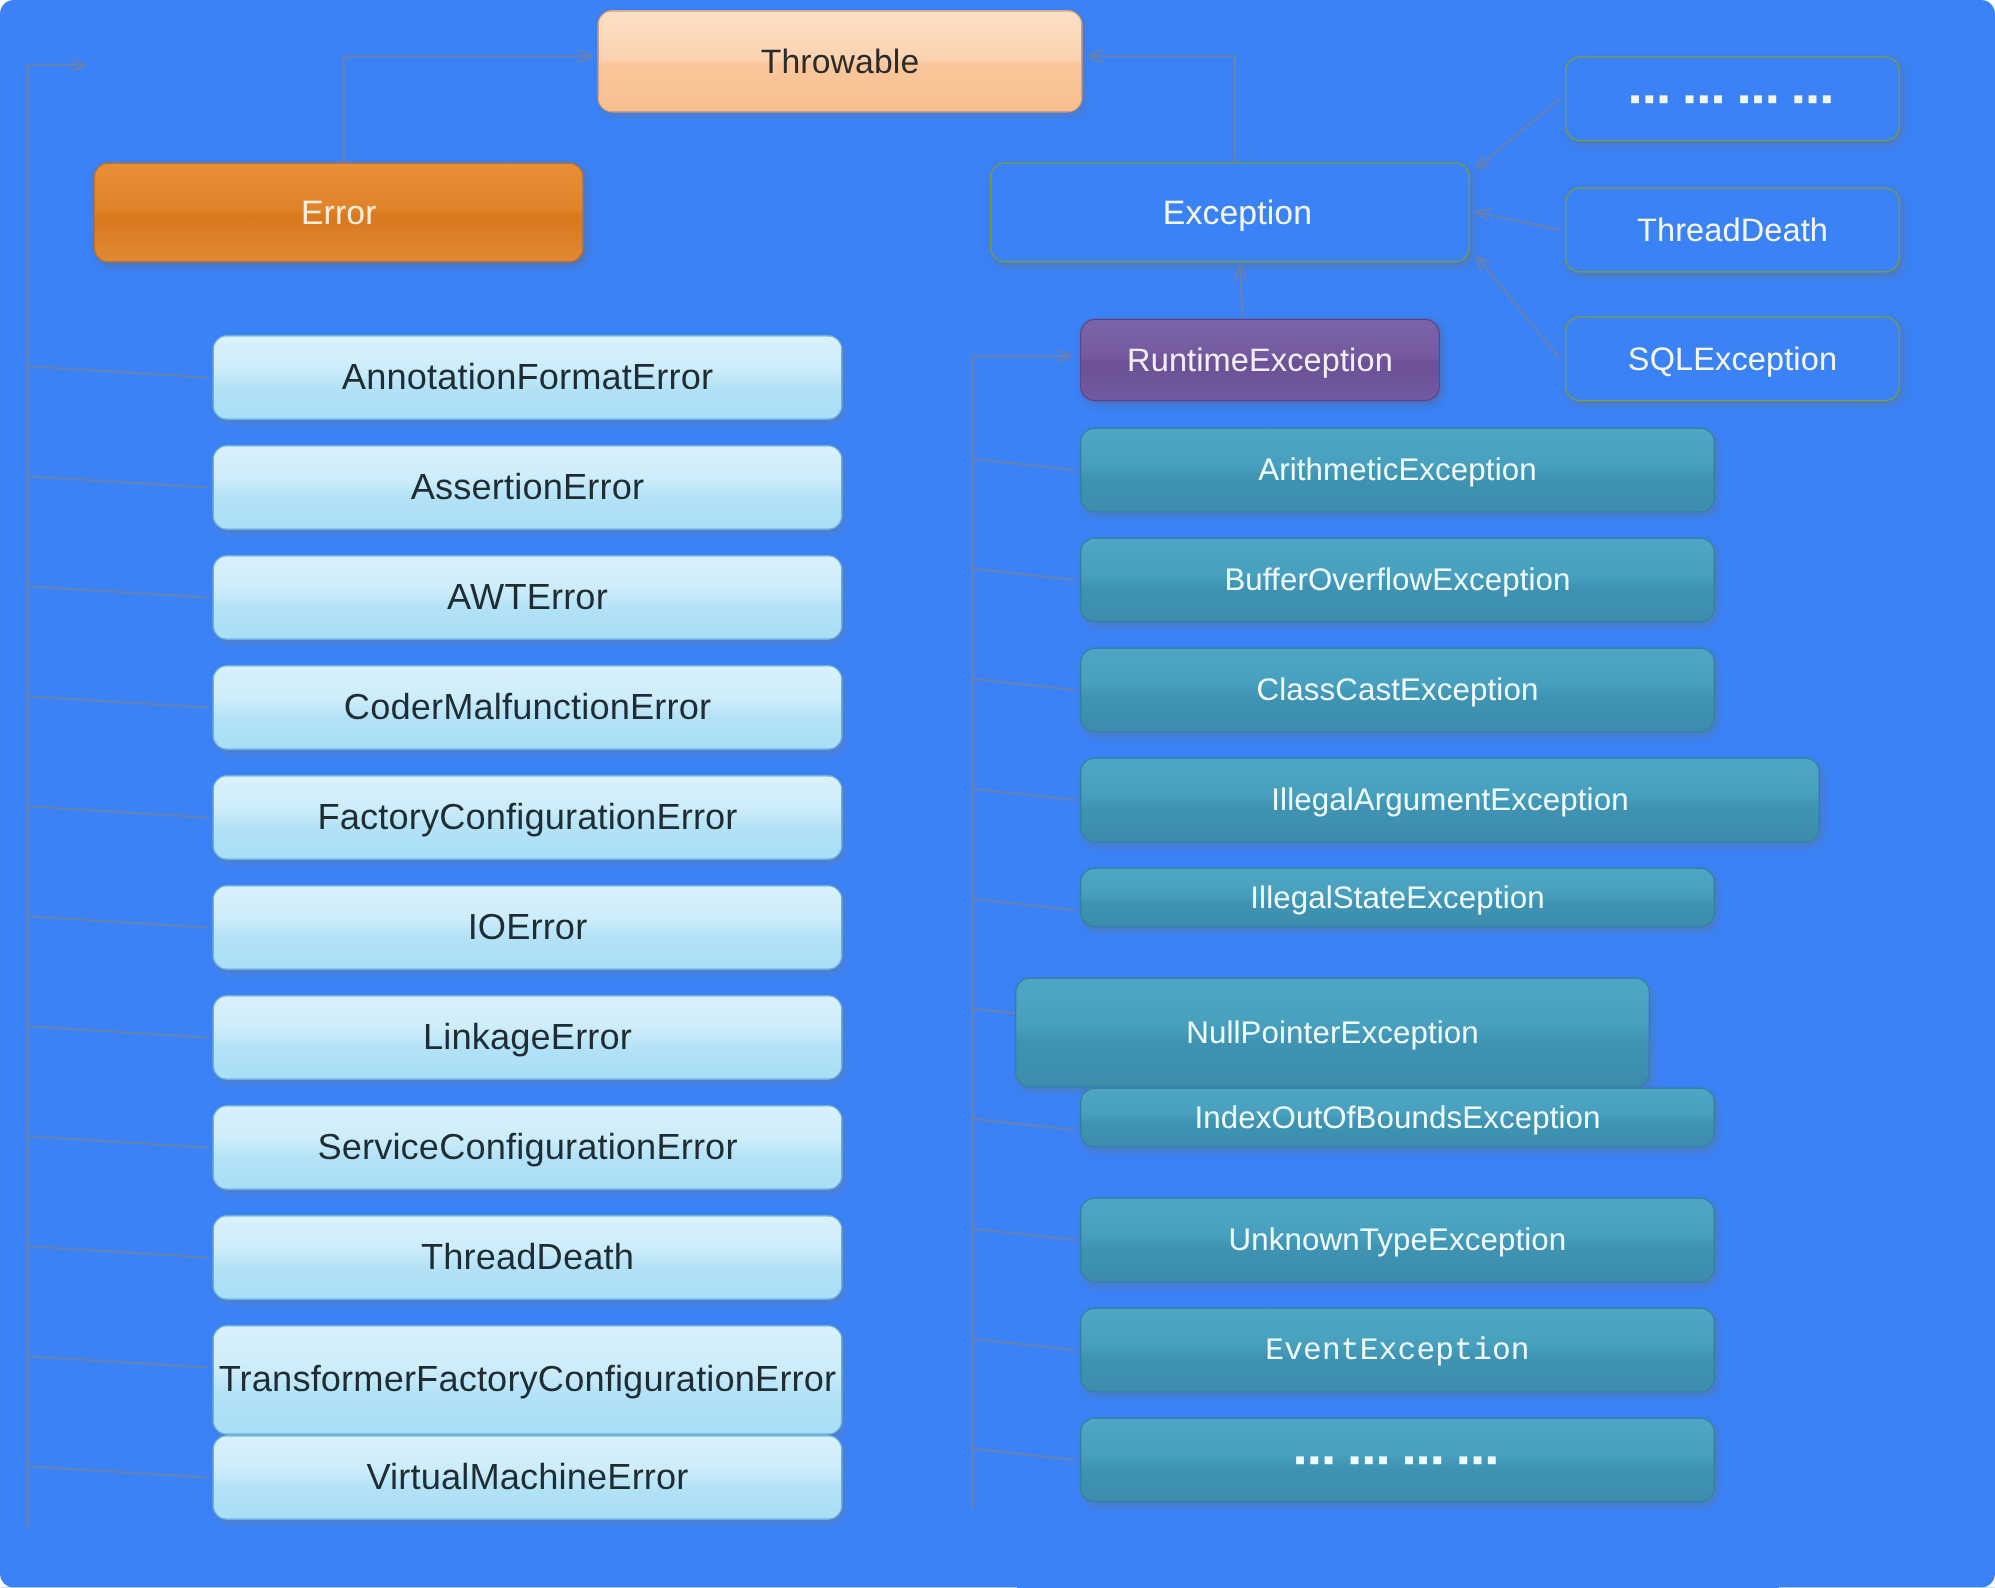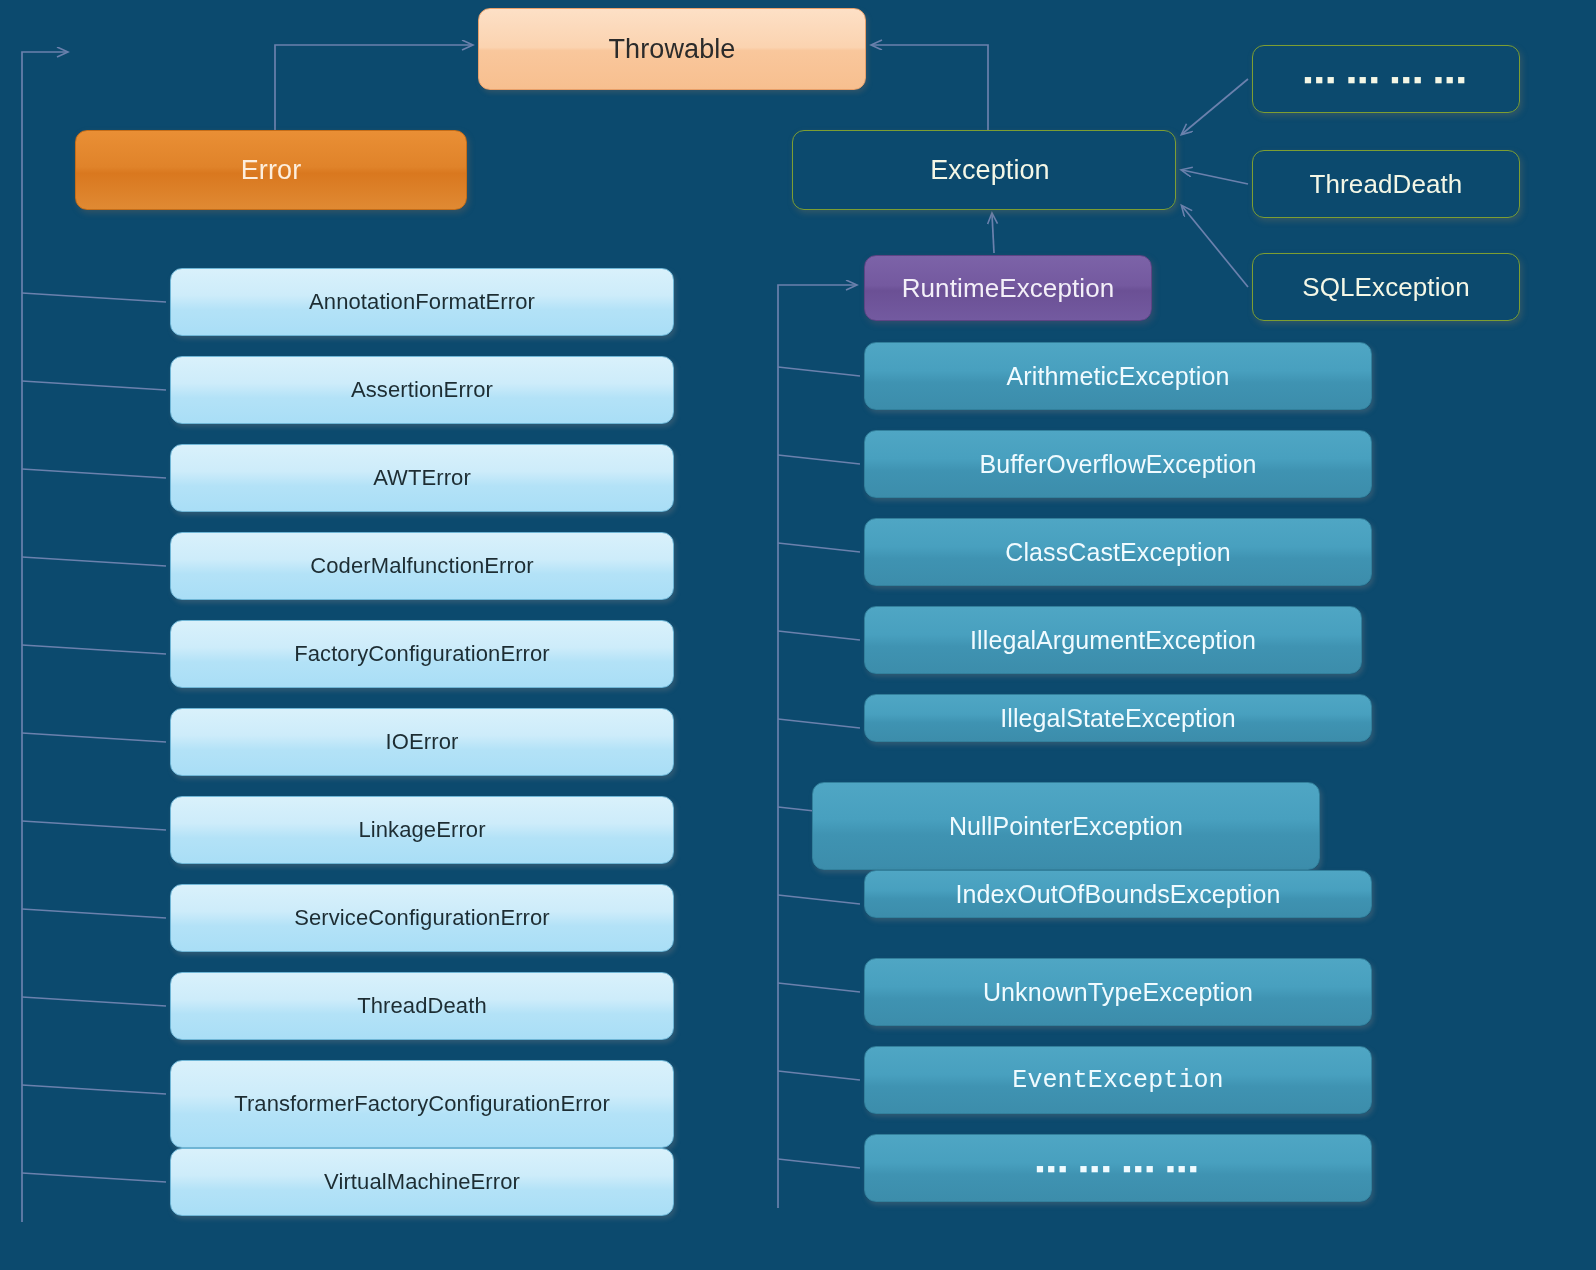--- a/index.html
+++ b/index.html
@@ -5,21 +5,22 @@
   html,body{margin:0;padding:0;background:#ffffff;}
   body{
     font-family:"Liberation Sans","DejaVu Sans",sans-serif;
     -webkit-font-smoothing:antialiased;
   }
   #canvas{
     position:relative;
     width:1596px;
     height:1270px;
     overflow:hidden;
-    background:#0c4a6e;
+    background:#3b82f6;
+    border-radius:11px;
   }
   svg#edges{
     position:absolute;
     left:0; top:0;
     width:1596px; height:1270px;
     pointer-events:none;
   }
   .node{
     position:absolute;
     box-sizing:border-box;
@@ -65,21 +66,21 @@
     border:1px solid #5d4484;
     color:#f3eff8;
     font-size:26px;
     box-shadow:2px 3px 6px rgba(95,85,110,.42);
   }
   
   .n-lblue{
     background:linear-gradient(to bottom,#d9f1fb 0%,#cdecfa 40%,#b3e2f7 62%,#a9def6 100%);
     border:1px solid #6fb6d6;
     color:#1d2d33;
-    font-size:22px;
+    font-size:29px;
     box-shadow:2px 3px 5px rgba(120,125,130,.33);
   }
   
   .n-teal{
     background:linear-gradient(to bottom,#4fa6c4 0%,#48a0bf 42%,#3f93b2 60%,#3c8dab 100%);
     border:1px solid #32809c;
     color:#f0fbff;
     font-size:25px;
     box-shadow:2px 3px 5px rgba(100,115,125,.40);
   }
@@ -199,21 +200,21 @@
   <div id="runtime-group">
       <div class="node n-teal" style="left: 864px; top: 342px; width: 508px; height: 68px;">
         <span class="lbl">ArithmeticException</span>
       </div>
       <div class="node n-teal" style="left: 864px; top: 430px; width: 508px; height: 68px;">
         <span class="lbl">BufferOverflowException</span>
       </div>
       <div class="node n-teal" style="left: 864px; top: 518px; width: 508px; height: 68px;">
         <span class="lbl">ClassCastException</span>
       </div>
-      <div class="node n-teal" style="left: 864px; top: 606px; width: 498px; height: 68px;">
+      <div class="node n-teal" style="left: 864px; top: 606px; width: 592px; height: 68px;">
         <span class="lbl">IllegalArgumentException</span>
       </div>
       <div class="node n-teal" style="left: 864px; top: 694px; width: 508px; height: 48px;">
         <span class="lbl">IllegalStateException</span>
       </div>
       <div class="node n-teal" style="left: 812px; top: 782px; width: 508px; height: 88px;">
         <span class="lbl">NullPointerException</span>
       </div>
       <div class="node n-teal" style="left: 864px; top: 870px; width: 508px; height: 48px;">
         <span class="lbl">IndexOutOfBoundsException</span>

